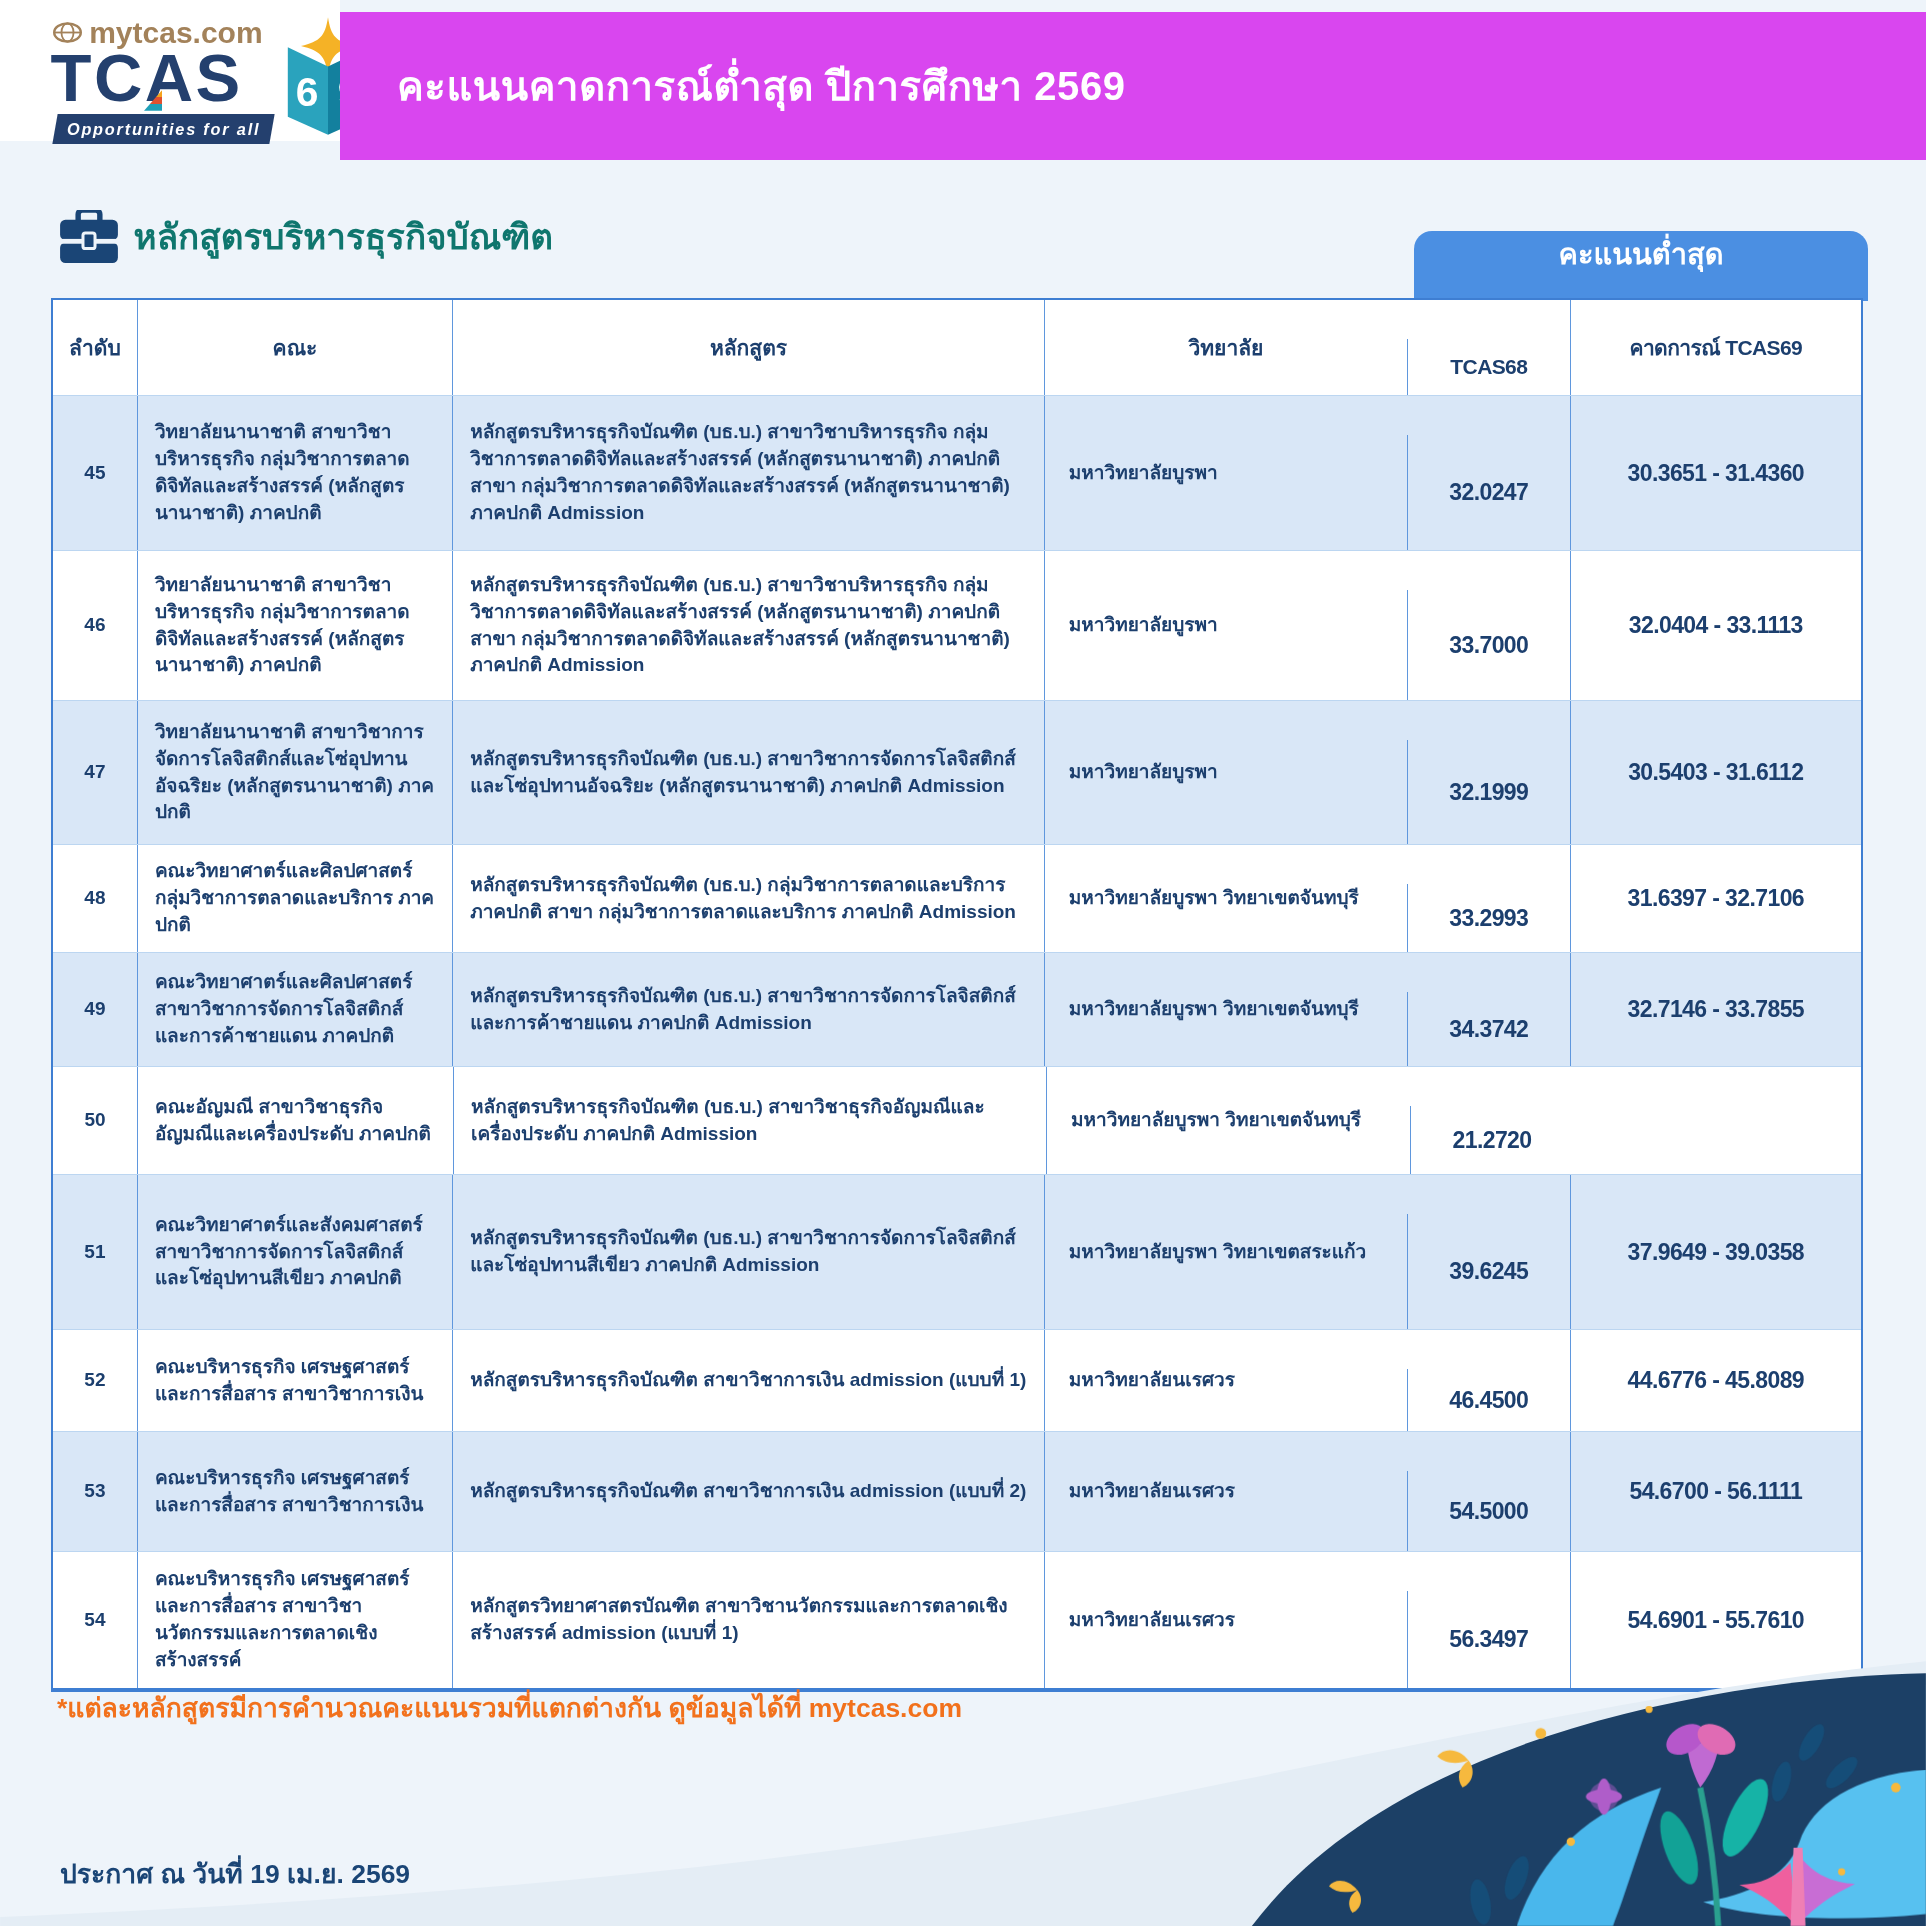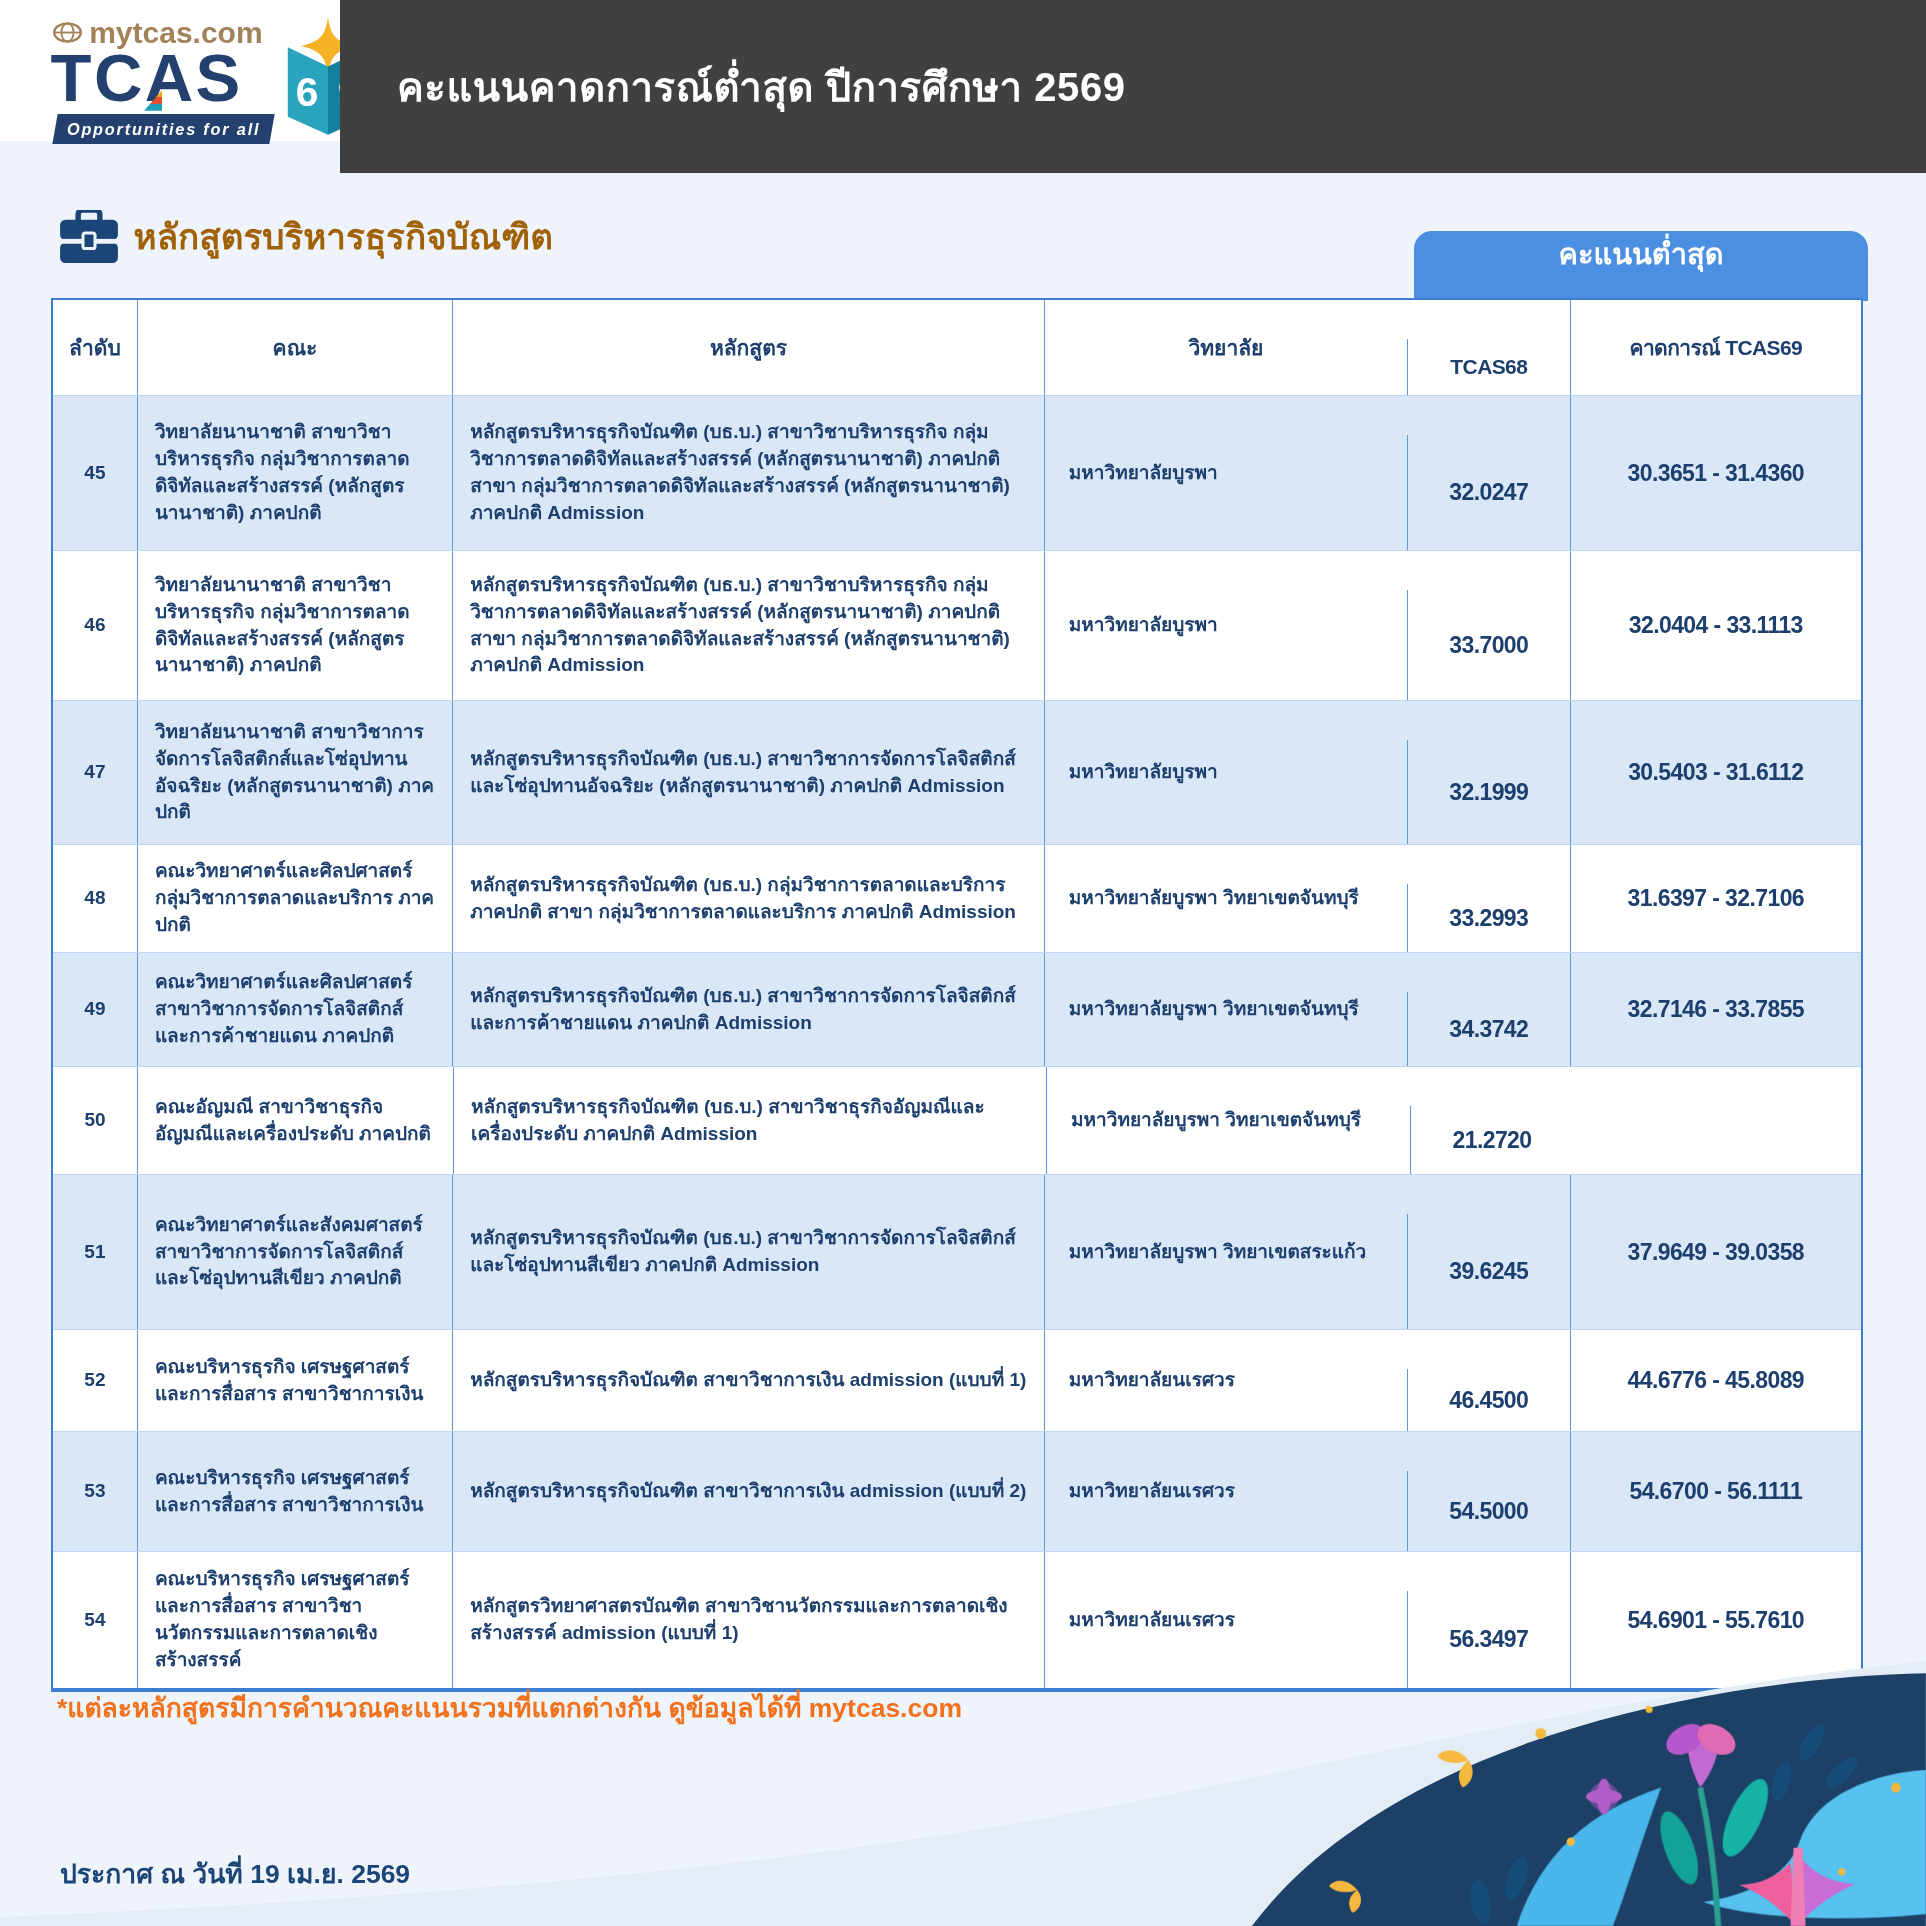--- a/index.html
+++ b/index.html
@@ -1,39 +1,39 @@
 <!DOCTYPE html>
 <html style="font-size:9.6px"><head>
 <meta charset="utf-8">
 <style>
   html,body{margin:0;padding:0;}
   .page{position:relative;width:1926px;height:1926px;background:#eef4fa;overflow:hidden;
         font-family:"Liberation Sans","DejaVu Sans",sans-serif;color:#1c3f6e;}
 
   
   .header-left{position:absolute;left:0;top:0;width:340px;height:141px;background:#ffffff;}
-  .header-bar{position:absolute;left:340px;top:0;width:1586px;height:173px;background:#404040;
+  .header-bar{position:absolute;left:340px;top:12px;width:1586px;height:148px;background:#d946ef;
               display:flex;align-items:center;}
   .header-bar .title{margin-left:57px;font-size:40px;font-weight:bold;color:#ffffff;letter-spacing:0.6px;}
 
   .logo{position:absolute;left:53px;top:13.2px;width:277px;height:117px;}
   .logo-top{position:absolute;left:0;top:2.4px;display:flex;align-items:center;gap:7.2px;}
   .logo-top .site{font-size:30px;font-weight:bold;color:#a3825a;letter-spacing:0px;}
   .logo-word{position:absolute;left:-2.4px;top:31px;font-size:67px;font-weight:800;color:#24406e;letter-spacing:2.4px;line-height:1;}
   .logo-accent{position:absolute;left:91px;top:77px;width:18px;height:20.5px;
                background:linear-gradient(180deg,#f5a21b 0 33%,#e2512f 33% 66%,#1fa0b8 66% 100%);
                clip-path:polygon(100% 0,100% 100%,0 100%);}
   .logo-banner{position:absolute;left:2.4px;top:101px;width:217px;height:30px;background:#24406e;transform:skewX(-10deg);
                display:flex;align-items:center;justify-content:center;}
   .logo-banner span{transform:skewX(10deg);color:#fff;font-size:16.3px;font-weight:bold;letter-spacing:1.8px;font-style:italic;}
   .logo-book{position:absolute;left:230px;top:2.4px;}
 
   
   .section{position:absolute;left:60px;top:209px;display:flex;align-items:center;gap:15.6px;}
-  .section .s-title{font-size:35px;font-weight:bold;color:#a16207;}
+  .section .s-title{font-size:35px;font-weight:bold;color:#0f766e;}
 
   
   .score-tab{position:absolute;left:1414px;top:231px;width:454px;height:70px;background:#4b8fe2;
              border-radius:18px 18px 0 0;display:flex;align-items:flex-start;justify-content:center;}
   .score-tab span{color:#ffffff;font-size:29px;font-weight:bold;}
 
   
   .table{position:absolute;left:51px;top:298px;width:1812px;background:#ffffff;
          border:2.4px solid #3e7ed2;border-bottom-width:4.2px;box-sizing:border-box;}
   .trow{display:flex;width:100%;box-sizing:border-box;}

